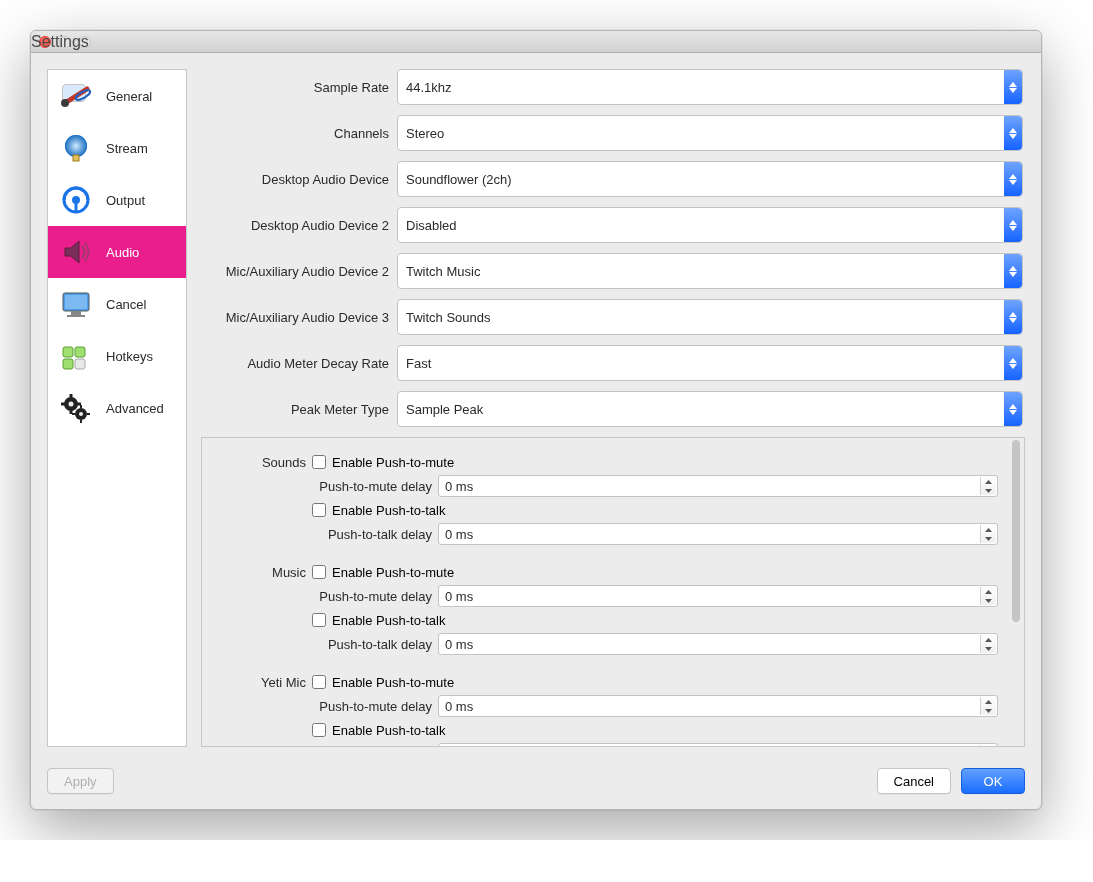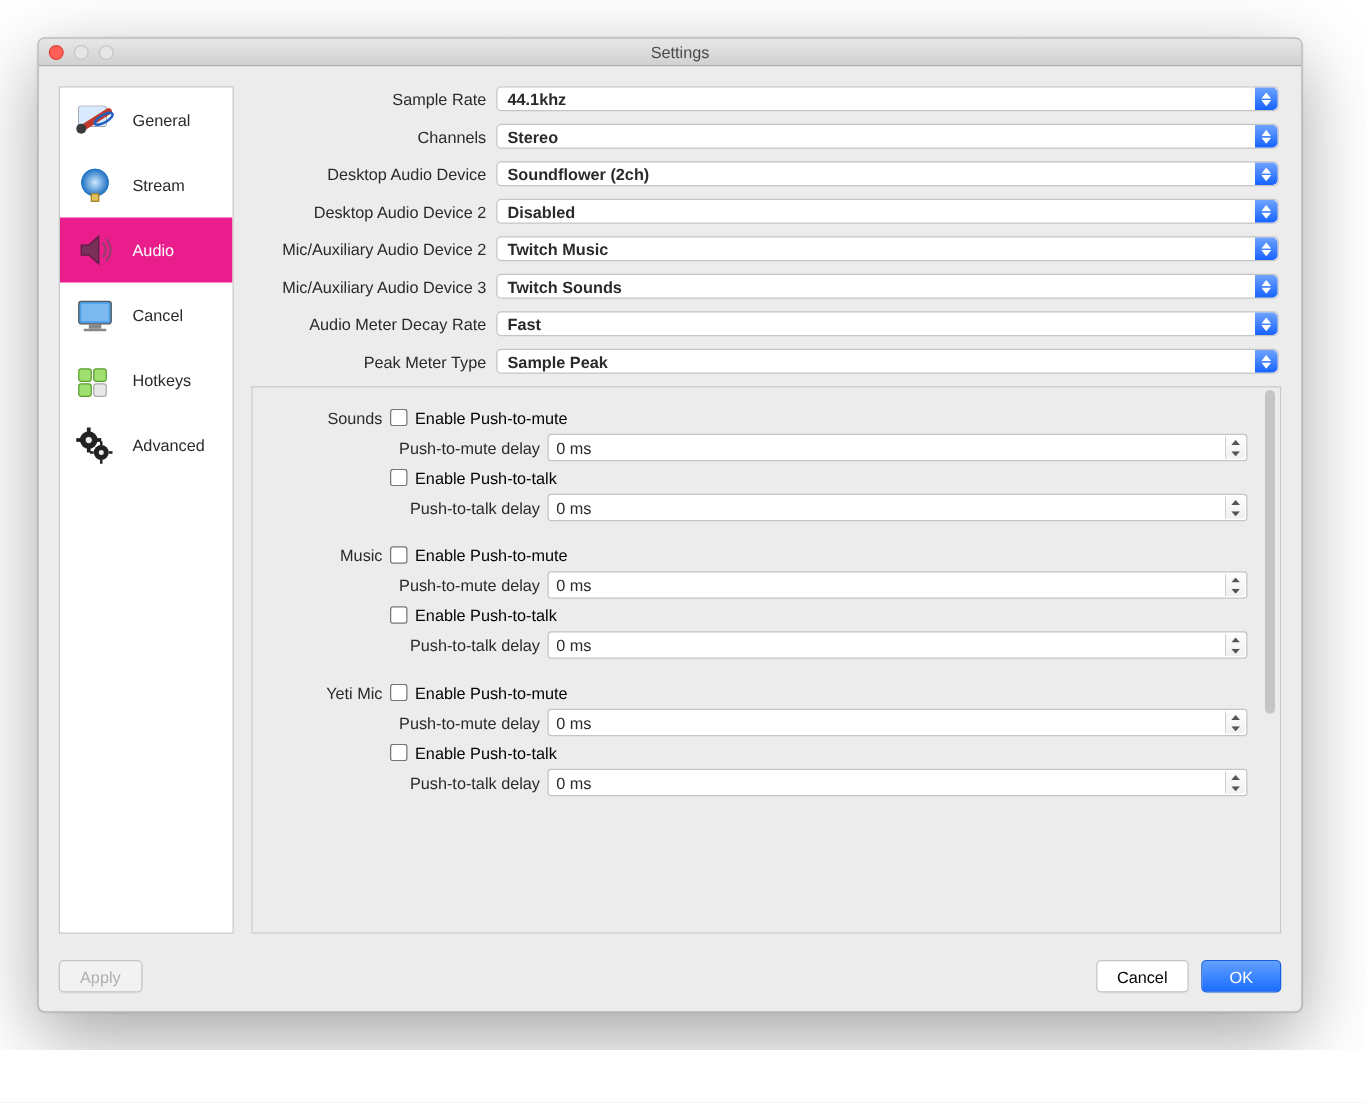--- a/index.html
+++ b/index.html
@@ -35,23 +35,23 @@
       padding-left: 8px;
     }
     .traffic-light {
       width: 12px; height: 12px; border-radius: 50%;
     }
     .tl-close { background: #ff5f57; border: 0.5px solid #e24238; }
     .tl-min { background: #e6e6e6; border: 0.5px solid #c6c6c6; }
     .tl-max { background: #e6e6e6; border: 0.5px solid #c6c6c6; }
     .title-text {
       position: absolute;
-      left: 16px; right: 0;
-      text-align: center;
-      font-size: 13px;
+      left: 0; right: 0;
+      text-align: left;
+      font-size: 16px;
       color: #4a4a4a;
       pointer-events: none;
     }
     .content {
       flex: 1;
       display: flex;
       padding: 16px;
       gap: 14px;
       overflow: hidden;
     }
@@ -92,29 +92,28 @@
     }
     .form-label {
       width: 188px;
       text-align: right;
       font-size: 13px;
       color: #2a2a2a;
       flex-shrink: 0;
     }
     .select {
       flex: 1;
-      height: 20px;
+      height: 36px;
       background: #fff;
       border: 1px solid #c4c4c4;
       border-radius: 4px;
       display: flex;
       align-items: center;
       position: relative;
       font-size: 13px;
-      font-weight: bold;
     }
     .select .sel-value { padding: 0 8px; color: #2a2a2a; }
     .select .sel-arrow {
       position: absolute;
       right: 0; top: 0; bottom: 0;
       width: 18px;
       background: linear-gradient(#6ea3ff, #1663ff);
       border-radius: 0 4px 4px 0;
       display: flex;
       flex-direction: column;
@@ -267,20 +266,31 @@
             <defs>
                 <radialGradient id="g1">
                   <stop offset="0" stop-color="#cfe9ff"></stop>
                   <stop offset="1" stop-color="#1b6fc2"></stop>
                 </radialGradient>
               </defs>
             <rect x="16" y="24" width="6" height="6" fill="#e2c15a" stroke="#a07d20"></rect>
           </svg>
         </span>
         <span class="label">Stream</span>
+      </div>
+      <div class="sidebar-item">
+        <span class="icon">
+          <svg width="38" height="34" viewBox="0 0 38 34">
+            <circle cx="19" cy="17" r="12" fill="none" stroke="#1a73e8" stroke-width="3"></circle>
+            <line x1="19" y1="17" x2="19" y2="30" stroke="#1a73e8" stroke-width="3"></line>
+            <circle cx="19" cy="17" r="4" fill="#1a73e8"></circle>
+            <path d="M7 17 a12 12 0 0 1 24 0" fill="none" stroke="#1a73e8" stroke-width="3"></path>
+          </svg>
+        </span>
+        <span class="label">Output</span>
       </div>
       <div class="sidebar-item selected">
         <span class="icon">
           <svg width="38" height="34" viewBox="0 0 38 34">
             <path d="M8 13 L14 13 L22 6 L22 28 L14 21 L8 21 Z" fill="#7a2f5a" stroke="#5a1f3f"></path>
             <path d="M25 11 Q30 17 25 23" fill="none" stroke="#a03a6e" stroke-width="2"></path>
             <path d="M28 8 Q35 17 28 26" fill="none" stroke="#a03a6e" stroke-width="2"></path>
           </svg>
         </span>
         <span class="label">Audio</span>

